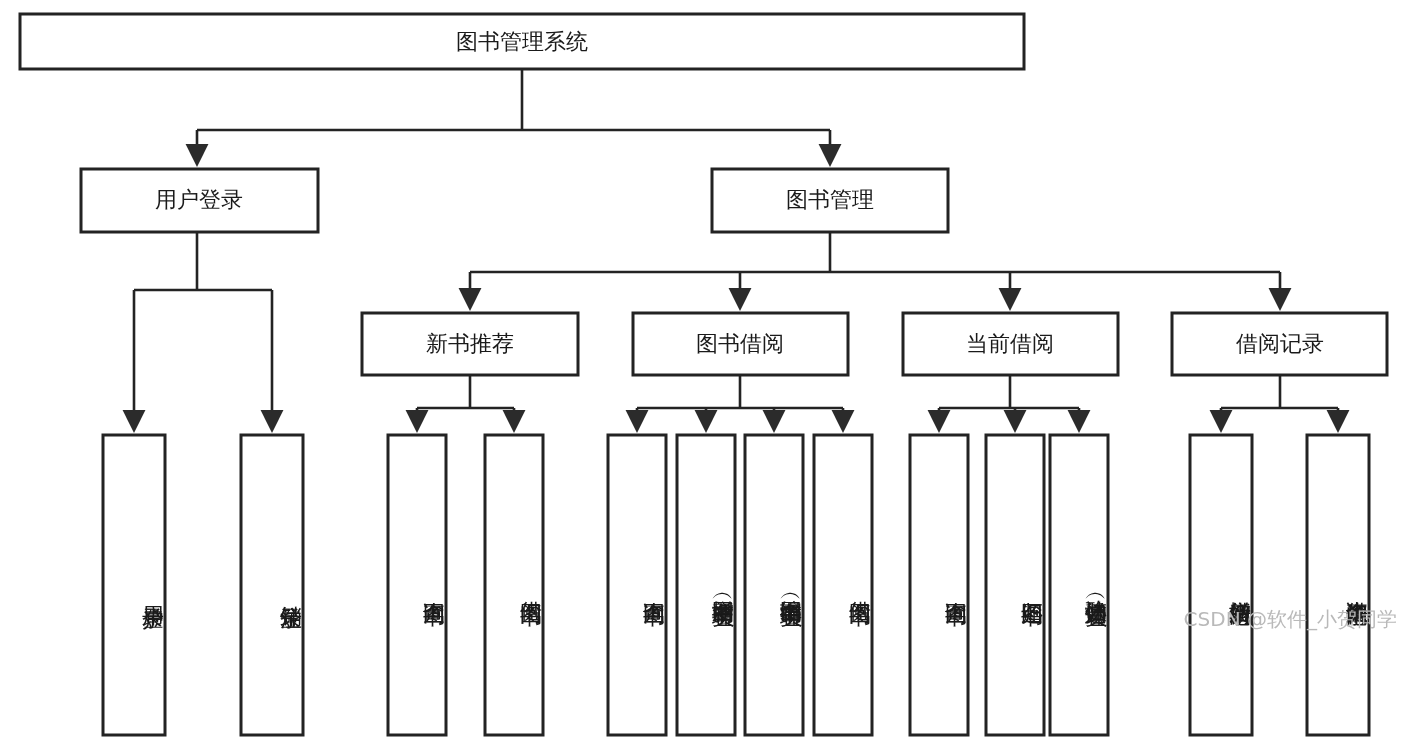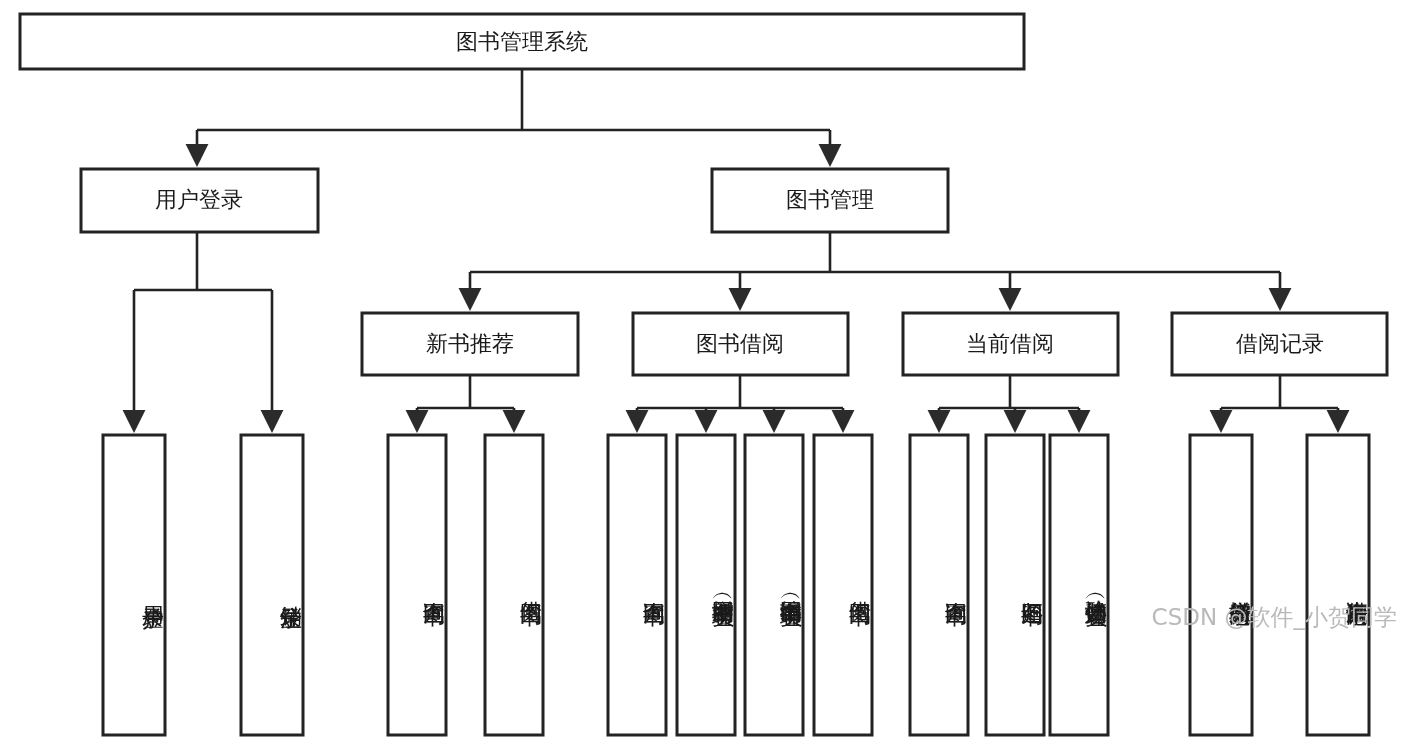--- a/index.html
+++ b/index.html
@@ -61,21 +61,21 @@
     letter-spacing: 1px;
     text-align: center;
     white-space: nowrap;
     pointer-events: none;
   }
   .watermark {
     position: absolute;
     right: 8px;
     bottom: 4px;
     font-family: "DejaVu Sans", "Liberation Sans", sans-serif;
-    font-size: 23px;
+    font-size: 20px;
     color: #b9b9b9;
     white-space: nowrap;
   }
 </style>
 </head>
 <body>
 
 <div id="diagram-root">
 
   <svg id="flow" viewBox="0 0 1405 747">

